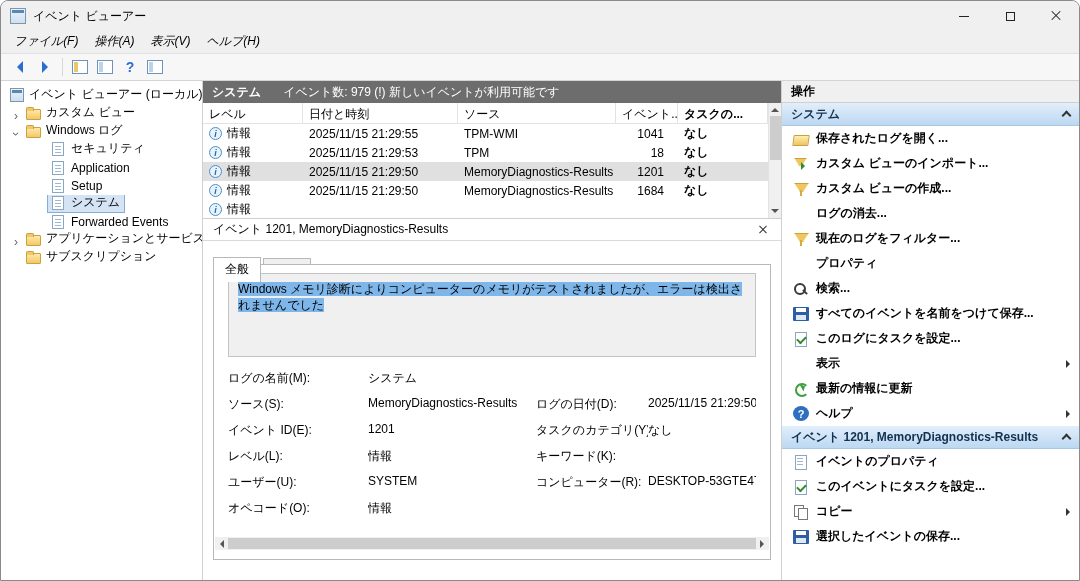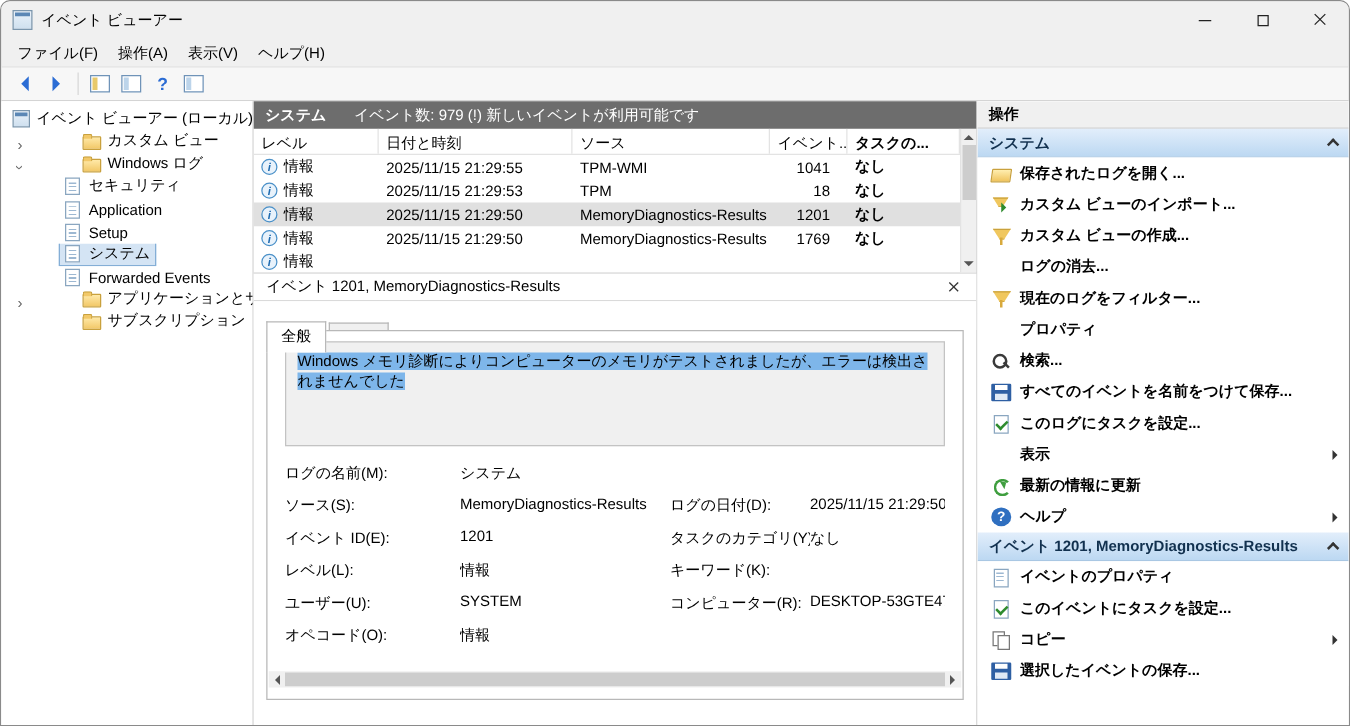--- a/index.html
+++ b/index.html
@@ -28,42 +28,42 @@
   .win-controls { margin-left: auto; display: flex; height: 100%; }
   .win-btn { width: 46px; display: flex; align-items: center; justify-content: center; position: relative; }
   .glyph-min { width: 10px; height: 1px; background: #222; display: inline-block; }
   .glyph-max { width: 9px; height: 9px; border: 1px solid #222; display: inline-block; }
   .glyph-close { width: 12px; height: 12px; position: relative; display: inline-block; }
   .glyph-close::before, .glyph-close::after { content: ""; position: absolute; left: 0; top: 5px; width: 12px; height: 1px; background: #222; }
   .glyph-close::before { transform: rotate(45deg); }
   .glyph-close::after  { transform: rotate(-45deg); }
 
   
-  .menubar { height: 22px; flex: 0 0 22px; display: flex; align-items: flex-end; padding-left: 5px; background: #f0f0f0; }
+  .menubar { height: 22px; flex: 0 0 22px; display: flex; align-items: flex-start; padding-left: 5px; background: #f0f0f0; font-style: italic; }
   .menu-item { padding: 2px 8px; }
   .toolbar { height: 28px; flex: 0 0 28px; display: flex; align-items: center; gap: 3px;
     padding-left: 8px; background: #f7f7f7; border-top: 1px solid #e2e2e2; border-bottom: 1px solid #d4d4d4; }
   .tb-btn { width: 22px; height: 22px; display: flex; align-items: center; justify-content: center; }
   .tb-arrow { width: 0; height: 0; border: 6px solid transparent; }
   .tb-arrow.left  { border-right-color: #2b6cd4; border-left-width: 0; }
   .tb-arrow.right { border-left-color: #2b6cd4; border-right-width: 0; }
   .tb-frame { width: 16px; height: 14px; border: 1px solid #6f93b8; background: #fff; position: relative; }
   .tb-frame::before { content: ""; position: absolute; left: 1px; top: 1px; bottom: 1px; width: 4px; background: #bcd4ea; }
   .tb-frame.gold::before { background: #e8c96a; }
   .tb-help { color: #2b6cd4; font-weight: bold; font-size: 14px; }
   .tb-sep { width: 1px; height: 18px; background: #d8d8d8; margin: 0 3px; }
 
   
   .main { flex: 1; display: flex; min-height: 0; background: #fff; }
 
   
   .tree-panel { width: 202px; flex: 0 0 202px; background: #fff; border-right: 1px solid #d0d0d0; padding-top: 6px; overflow: hidden; }
   .tree-row { height: 18px; display: flex; align-items: flex-end; white-space: nowrap; overflow: hidden; }
   .lvl0 { padding-left: 6px; }
-  .lvl1 { padding-left: 8px; gap: 40px; }
+  .lvl1 { padding-left: 8px; }
   .lvl2 { padding-left: 46px; }
   .expander { width: 14px; flex: 0 0 14px; color: #666; font-size: 12px; text-align: center; position: relative; }
   .expander::before { content: "›"; display: inline-block; }
   .expander.open::before { transform: rotate(90deg); }
   .exp-spacer { width: 14px; flex: 0 0 14px; }
   .node { display: flex; align-items: center; gap: 5px; padding: 1px 4px 1px 2px; border: 1px solid transparent; }
   .tree-row.selected .node { background: #d4e4f4; border-color: #84aed6; }
   .ico { width: 16px; height: 16px; flex: 0 0 16px; display: inline-block; position: relative; }
   .ico-console { background: linear-gradient(#eaf2fa, #cfe0ef); border: 1px solid #7b96ad; width: 14px; height: 14px; flex-basis: 14px; }
   .ico-console::before { content: ""; position: absolute; top: 1px; left: 1px; right: 1px; height: 3px; background: #5b87b5; }
@@ -330,21 +330,21 @@
             <div class="cell w-eventid num">1201</div>
             <div class="cell w-task">なし</div>
           </div>
           <div class="t-row">
             <div class="cell w-level">
                 <span class="ico-info"></span>
                 <span>情報</span>
               </div>
             <div class="cell w-datetime">2025/11/15 21:29:50</div>
             <div class="cell w-source">MemoryDiagnostics-Results</div>
-            <div class="cell w-eventid num">1769</div>
+            <div class="cell w-eventid num">1684</div>
             <div class="cell w-task">なし</div>
           </div>
           <div class="t-row">
             <div class="cell w-level">
                 <span class="ico-info"></span>
                 <span>情報</span>
               </div>
             <div class="cell w-datetime"></div>
             <div class="cell w-source"></div>
             <div class="cell w-eventid num"></div>

